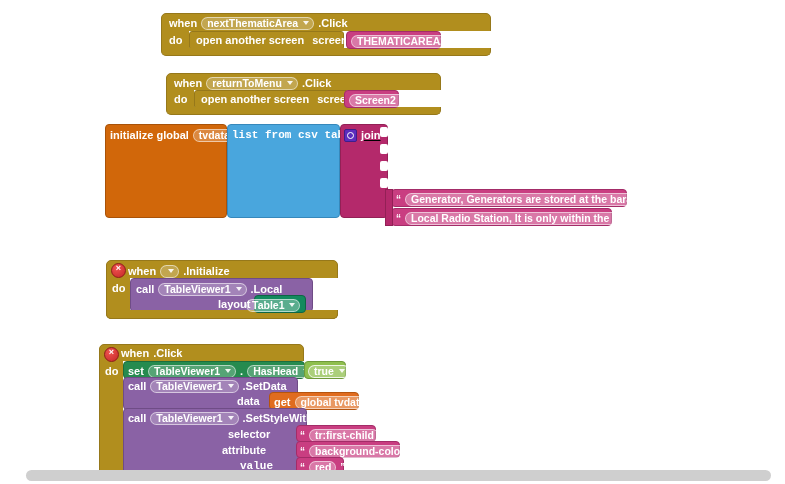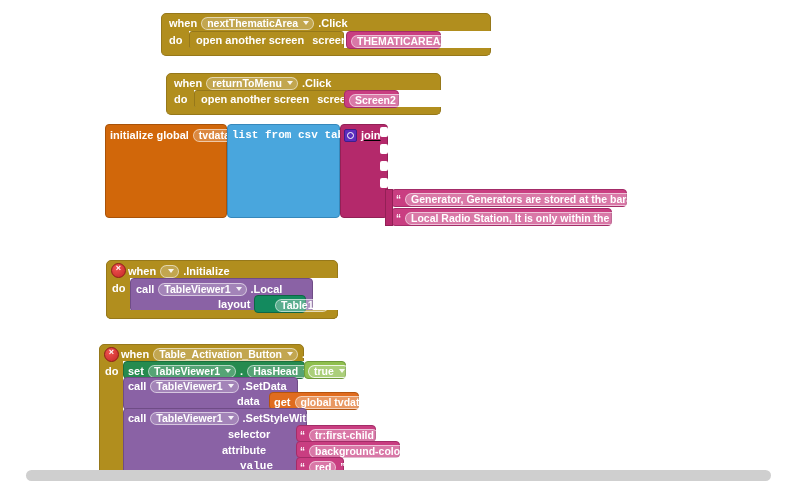--- a/index.html
+++ b/index.html
@@ -216,39 +216,35 @@
     <span class="field">
       <span>TableViewer1</span>
       <span class="caret"></span>
     </span>
     <span class="txt">.Local</span>
   </div>
   <div class="row" style="left:218px;top:299px;justify-content:center;">
     <span class="txt">layout</span>
   </div>
   <div class="blk compgreen" style="left:254px;top:295px;width:52px;height:18px;"></div>
-  <div class="row" style="left:275px;top:299px;">
+  <div class="row" style="left:246px;top:299px;">
     <span class="field light">
       <span>Table1</span>
       <span class="caret"></span>
     </span>
   </div>
 
   <div class="blk event" style="left:99px;top:344px;width:205px;height:132px;"></div>
   <div class="blk" style="left:123px;top:361px;width:181px;height:115px;background:#ffffff;"></div>
 
   <div class="errbadge" style="left:104px;top:347px;">
     <span>×</span>
   </div>
   <div class="row" style="left:121px;top:348px;">
     <span class="txt">when</span>
-    <span class="field">
-      <span>Table_Activation_Button</span>
-      <span class="caret"></span>
-    </span>
     <span class="txt">.Click</span>
   </div>
   <div class="row" style="left:105px;top:366px;">
     <span class="txt">do</span>
   </div>
 
   <div class="blk green" style="left:123px;top:361px;width:182px;height:18px;"></div>
   <div class="row" style="left:128px;top:365px;">
     <span class="txt">set</span>
     <span class="field">

